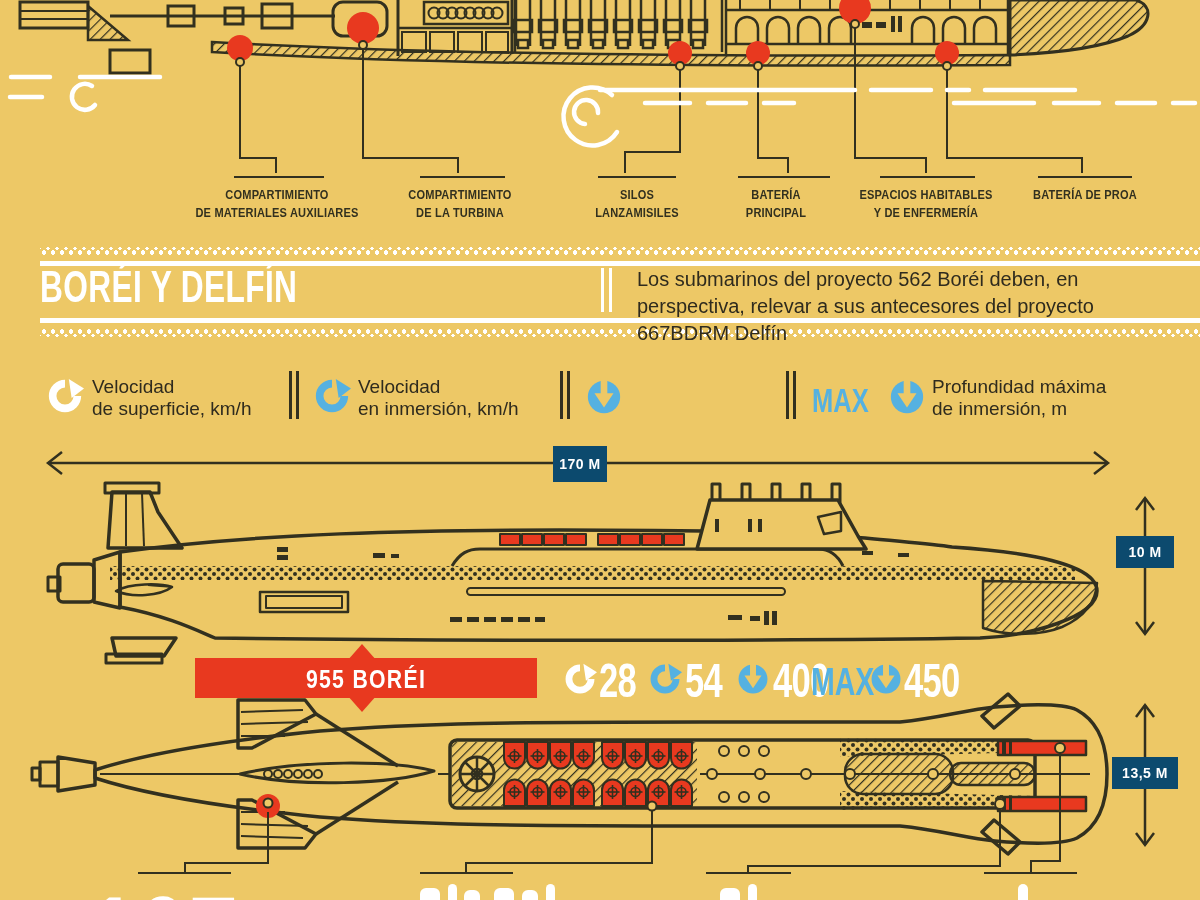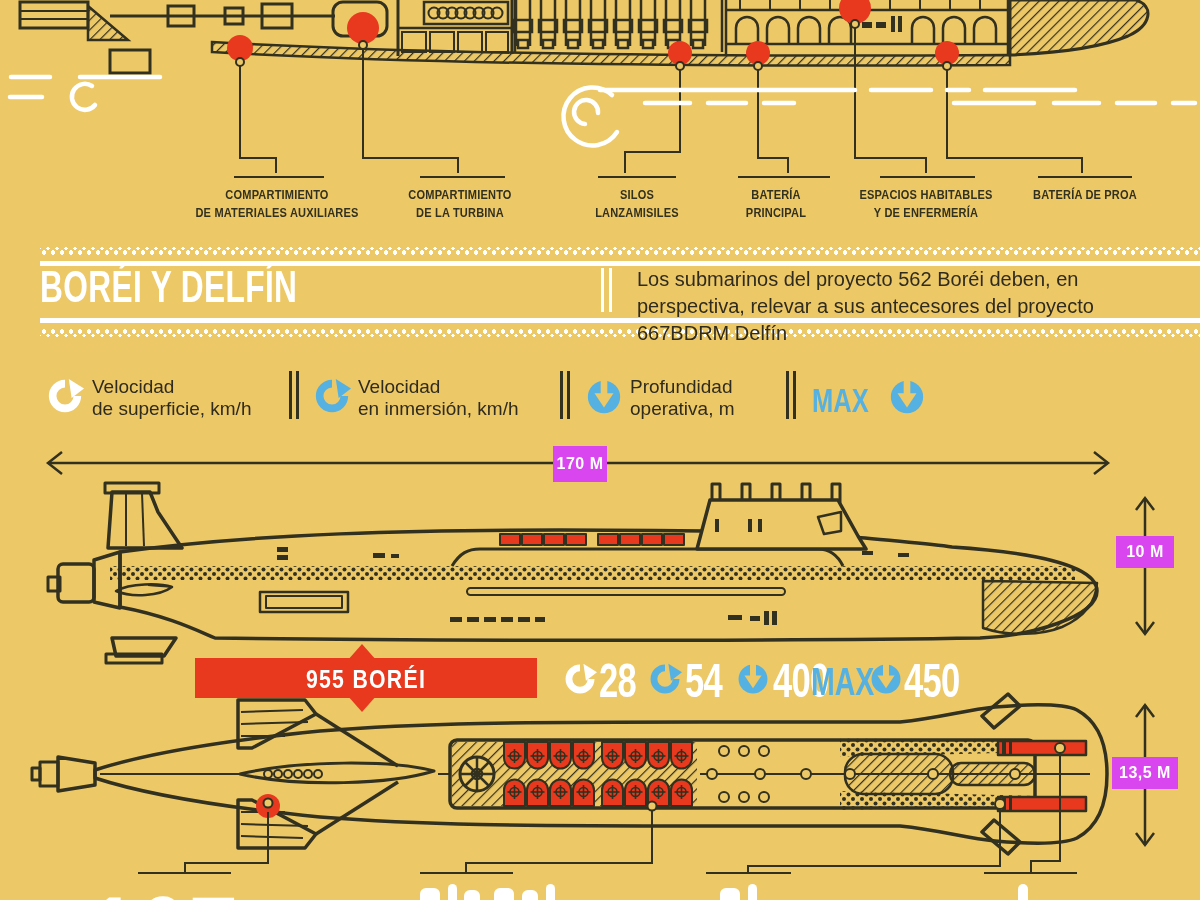--- a/index.html
+++ b/index.html
@@ -17,21 +17,21 @@
   .lace.bot{border-top:5px solid #fff;
     background-image:radial-gradient(circle 2.2px at 4px 3.5px,#fff 98%,rgba(255,255,255,0) 100%),
                      radial-gradient(circle 1.6px at 4px 3.5px,#fff 98%,rgba(255,255,255,0) 100%);
     background-size:9px 7px,9px 7px;background-position:0 5px,4px 9px;background-repeat:repeat-x;}
   .title{font-size:44px;font-weight:bold;color:#fff;letter-spacing:.5px;transform:scaleX(.72);
          transform-origin:left top;white-space:nowrap;}
   .para{font-size:20px;color:#2f2b1e;line-height:1.35;}
   .vbar{position:absolute;width:3px;background:#fff;}
   .sepbar{position:absolute;width:2.5px;height:48px;background:#32301f;}
   .leg-txt{font-size:19px;color:#2f2b1e;line-height:1.15;white-space:pre-line;}
-  .dimbox{position:absolute;background:#d946ef;color:#fff;font-weight:bold;font-size:16px;
+  .dimbox{position:absolute;background:#0c4a6e;color:#fff;font-weight:bold;font-size:14px;
           display:flex;align-items:center;justify-content:center;letter-spacing:.5px;}
   .banner-name{position:absolute;color:#fff;font-weight:bold;font-size:25px;letter-spacing:1.5px;
                text-align:center;transform:scaleX(.85);transform-origin:center center;}
   .statval{position:absolute;color:#fff;font-weight:bold;font-size:48px;letter-spacing:-1px;
            transform:scaleX(.72);transform-origin:left top;line-height:1;}
   .maxword{position:absolute;color:#55b1e1;font-weight:bold;font-size:38px;letter-spacing:0;
            transform:scaleX(.75);transform-origin:left top;line-height:1;}
   .clipwrap{position:absolute;overflow:hidden;}
   .bigclip{font-size:110px;font-weight:bold;color:#fff;line-height:.92;transform:scaleX(.8);
            transform-origin:left top;letter-spacing:2px;}
@@ -518,33 +518,33 @@
 <div class="sepbar" style="left:560px;top:371px;"></div>
 <div class="sepbar" style="left:567px;top:371px;"></div>
 
 <div class="abs" style="left:585px;top:378px;">
   <svg width="38" height="38" viewBox="0 0 40 40">
         <circle cx="20" cy="20" r="17" fill="#55b1e1"></circle>
         <rect x="16.5" y="0" width="7" height="17" fill="#edc866"></rect>
         <path d="M10 16 L30 16 L20 31 Z" fill="#edc866"></path>
       </svg>
 </div>
-<div class="abs leg-txt" style="left:630px;top:376px;">Profundidad
-operativa, m</div>
 <div class="sepbar" style="left:786px;top:371px;"></div>
 <div class="sepbar" style="left:793px;top:371px;"></div>
 
 <div class="abs maxword" style="left:812px;top:383px;font-size:34px;">MAX</div>
 <div class="abs" style="left:888px;top:378px;">
   <svg width="38" height="38" viewBox="0 0 40 40">
         <circle cx="20" cy="20" r="17" fill="#55b1e1"></circle>
         <rect x="16.5" y="0" width="7" height="17" fill="#edc866"></rect>
         <path d="M10 16 L30 16 L20 31 Z" fill="#edc866"></path>
       </svg>
 </div>
+<div class="abs leg-txt" style="left:932px;top:376px;">Profundidad máxima
+de inmersión, m</div>
 
 <div class="dimbox" style="left:553px;top:446px;width:54px;height:36px;">170 M</div>
 <div class="dimbox" style="left:1116px;top:536px;width:58px;height:32px;">10 M</div>
 <div class="dimbox" style="left:1112px;top:757px;width:66px;height:32px;">13,5 M</div>
 
 <div class="banner-name" style="left:195px;top:665px;width:342px;">955 BORÉI</div>
 
 <div class="abs" style="left:563px;top:662px;">
   <svg width="34" height="34" viewBox="0 0 40 40">
         <path d="M20 7 A13 13 0 1 0 33 20" fill="none" stroke="#ffffff" stroke-width="8"></path>

